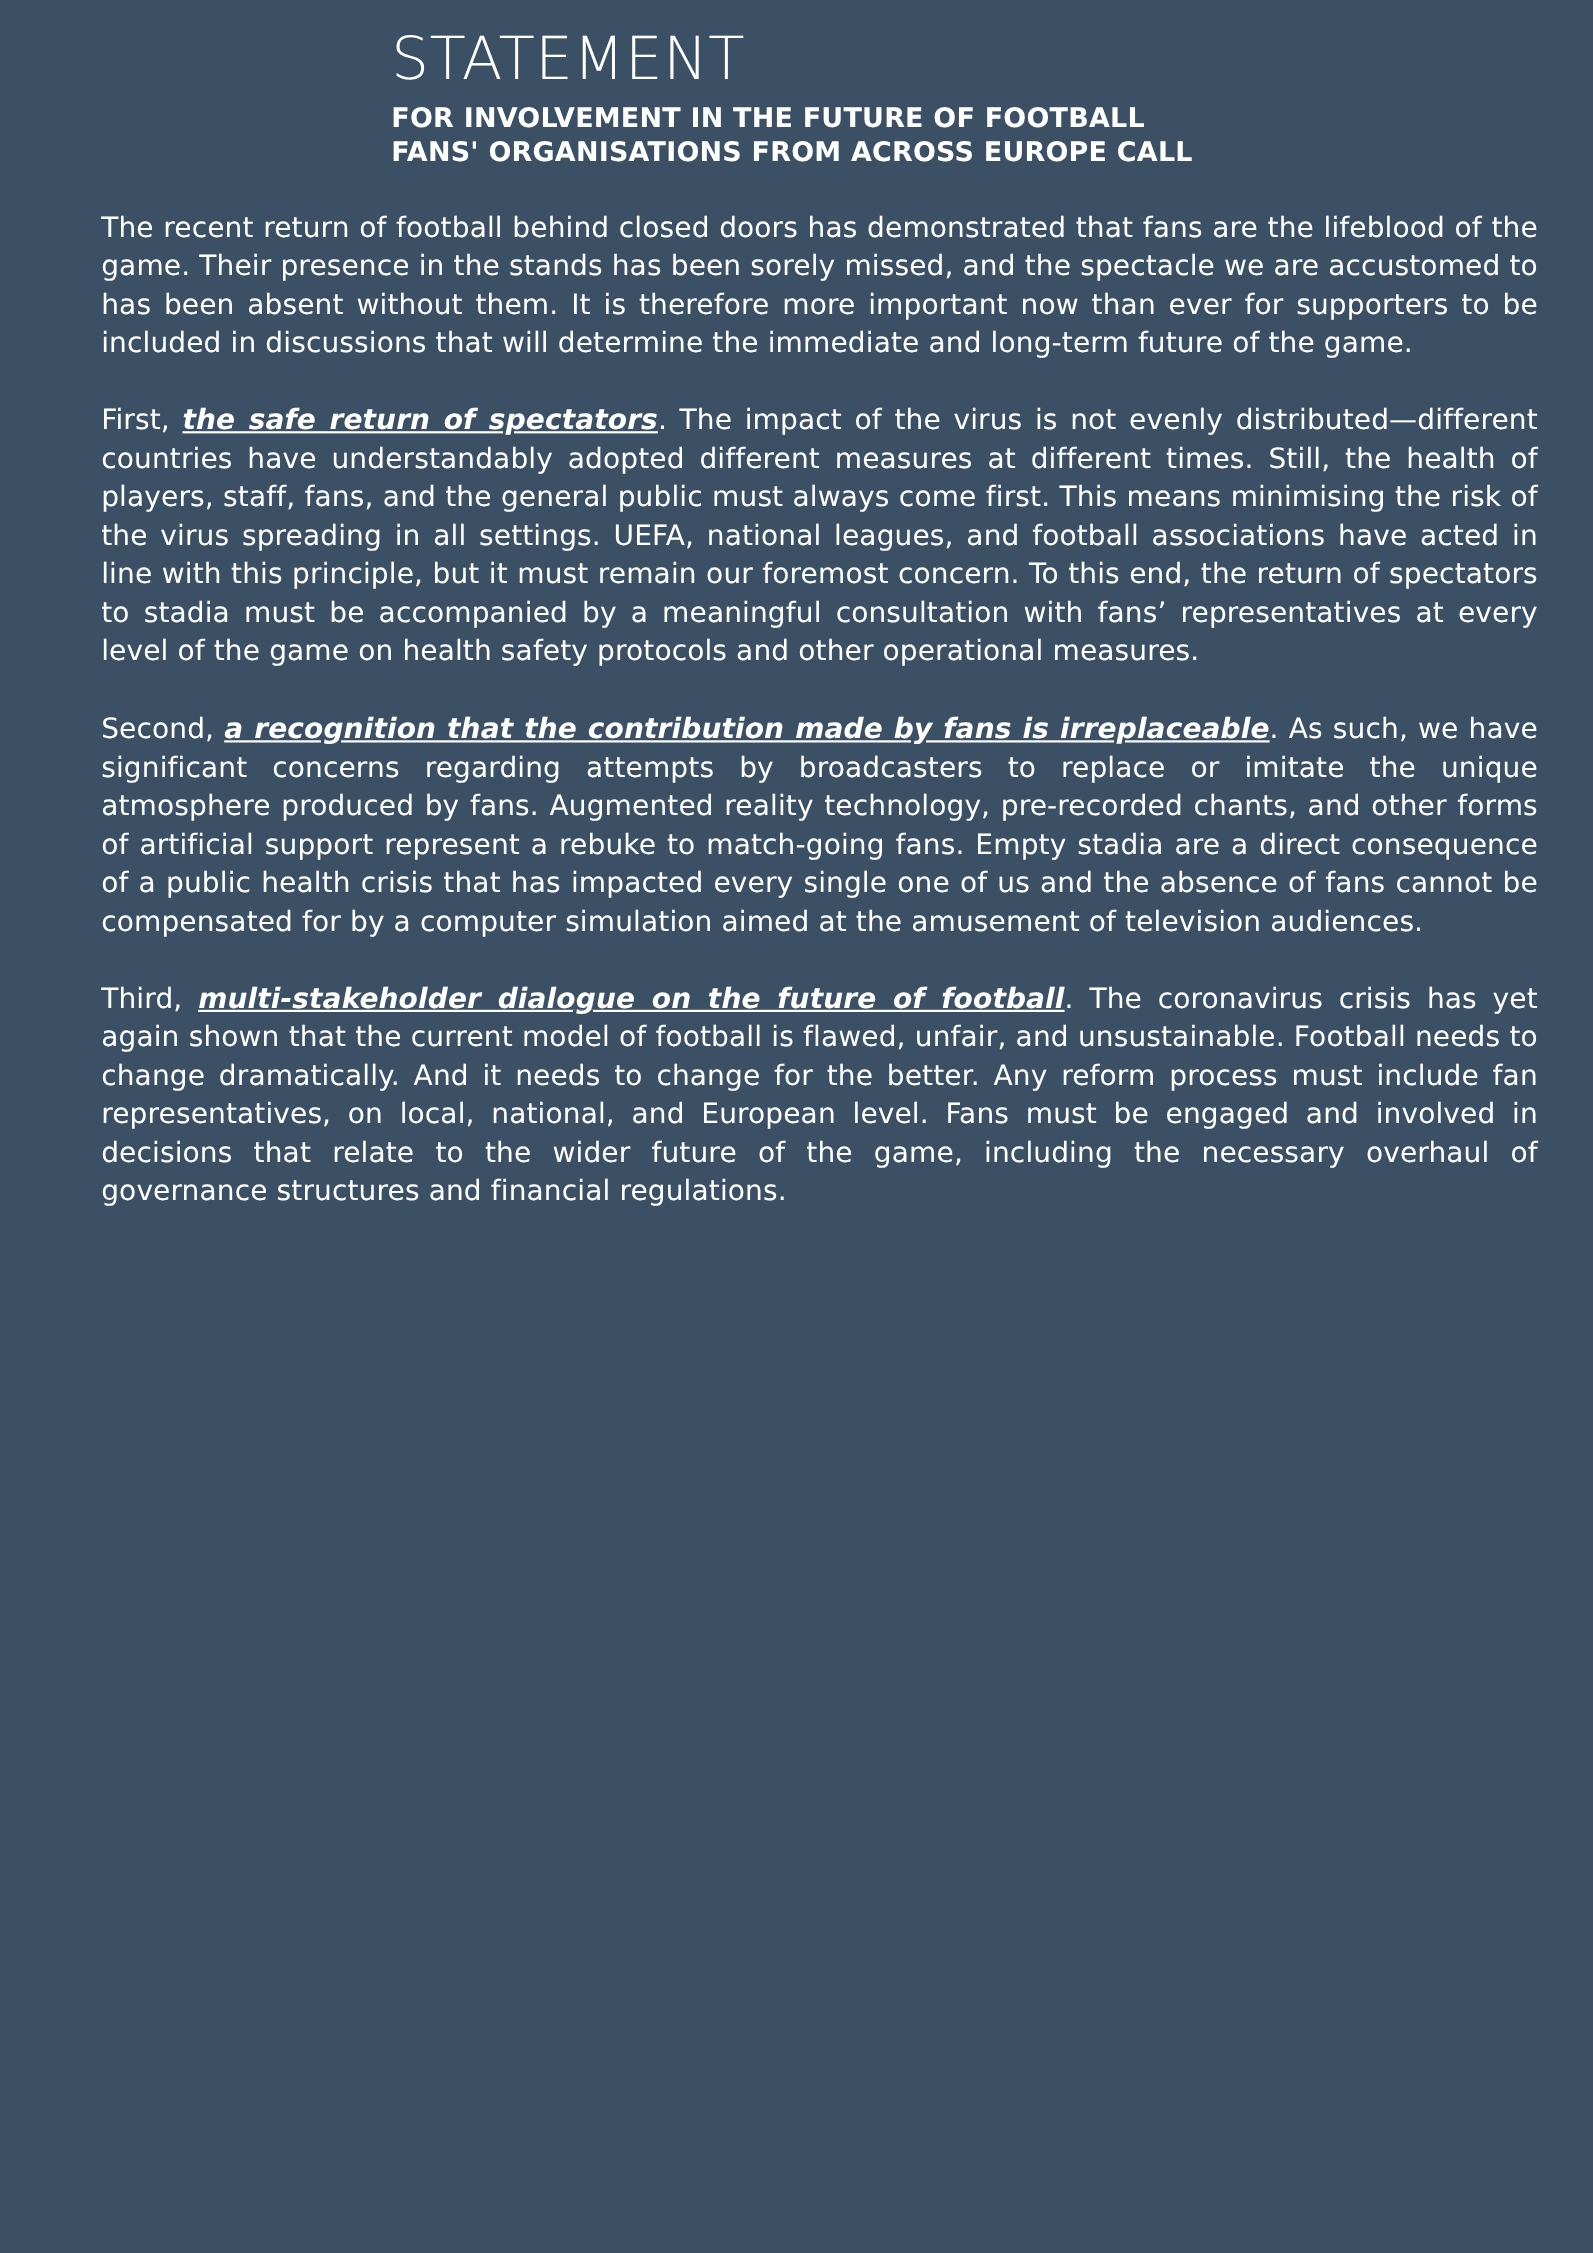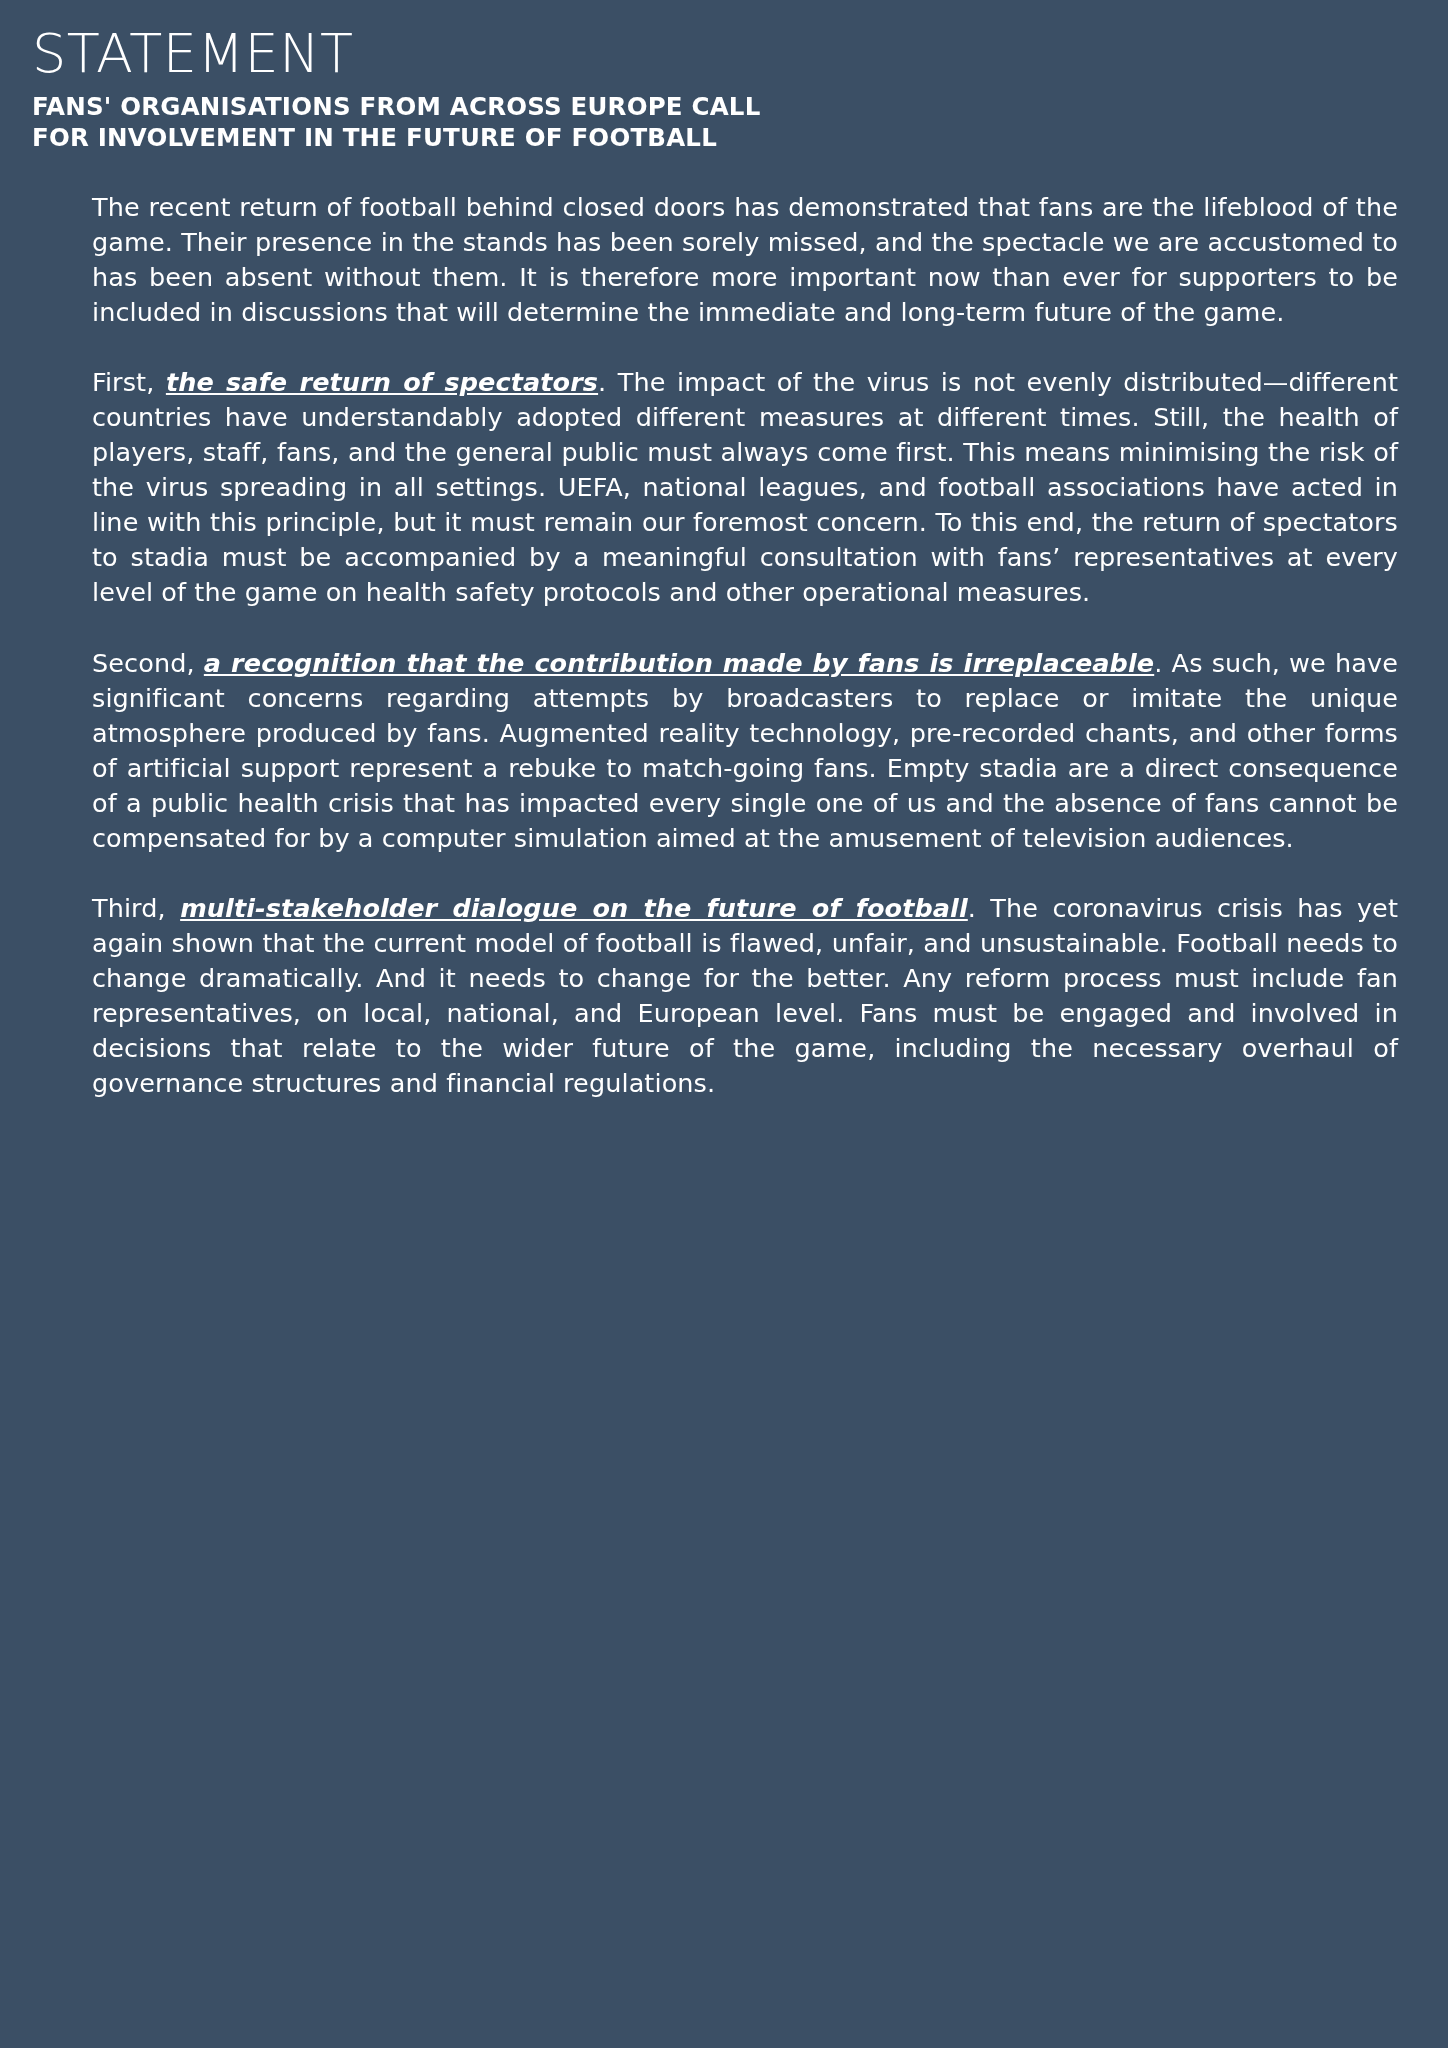--- a/index.html
+++ b/index.html
@@ -19,21 +19,21 @@
     min-height: 2048px;
     box-sizing: border-box;
     background: #3b4f65;
     position: relative;
   }
 
   
   .header {
     display: flex;
     align-items: flex-start;
-    justify-content: space-between;
+    justify-content: center;
     padding: 22px 40px 0 32px;
     box-sizing: border-box;
   }
   .header-text {
     padding-top: 4px;
   }
   .statement-title {
     font-family: "DejaVu Sans", sans-serif;
     font-size: 54px;
     font-weight: 300;
@@ -85,22 +85,22 @@
 </style>
 </head>
 <body>
 
 <div class="page">
 
   <div class="header">
     <div class="header-text">
       <h1 class="statement-title">STATEMENT</h1>
       <div class="subtitle">
+        <div>FOR INVOLVEMENT IN THE FUTURE OF FOOTBALL</div>
         <div>FANS' ORGANISATIONS FROM ACROSS EUROPE CALL</div>
-        <div>FOR INVOLVEMENT IN THE FUTURE OF FOOTBALL</div>
       </div>
     </div>
 
   </div>
 
   <div class="content">
 
     <p class="para">The recent return of football behind closed doors has demonstrated that fans are the lifeblood of the game. Their presence in the stands has been sorely missed, and the spectacle we are accustomed to has been absent without them. It is therefore more important now than ever for supporters to be included in discussions that will determine the immediate and long-term future of the game.</p>
 
 

